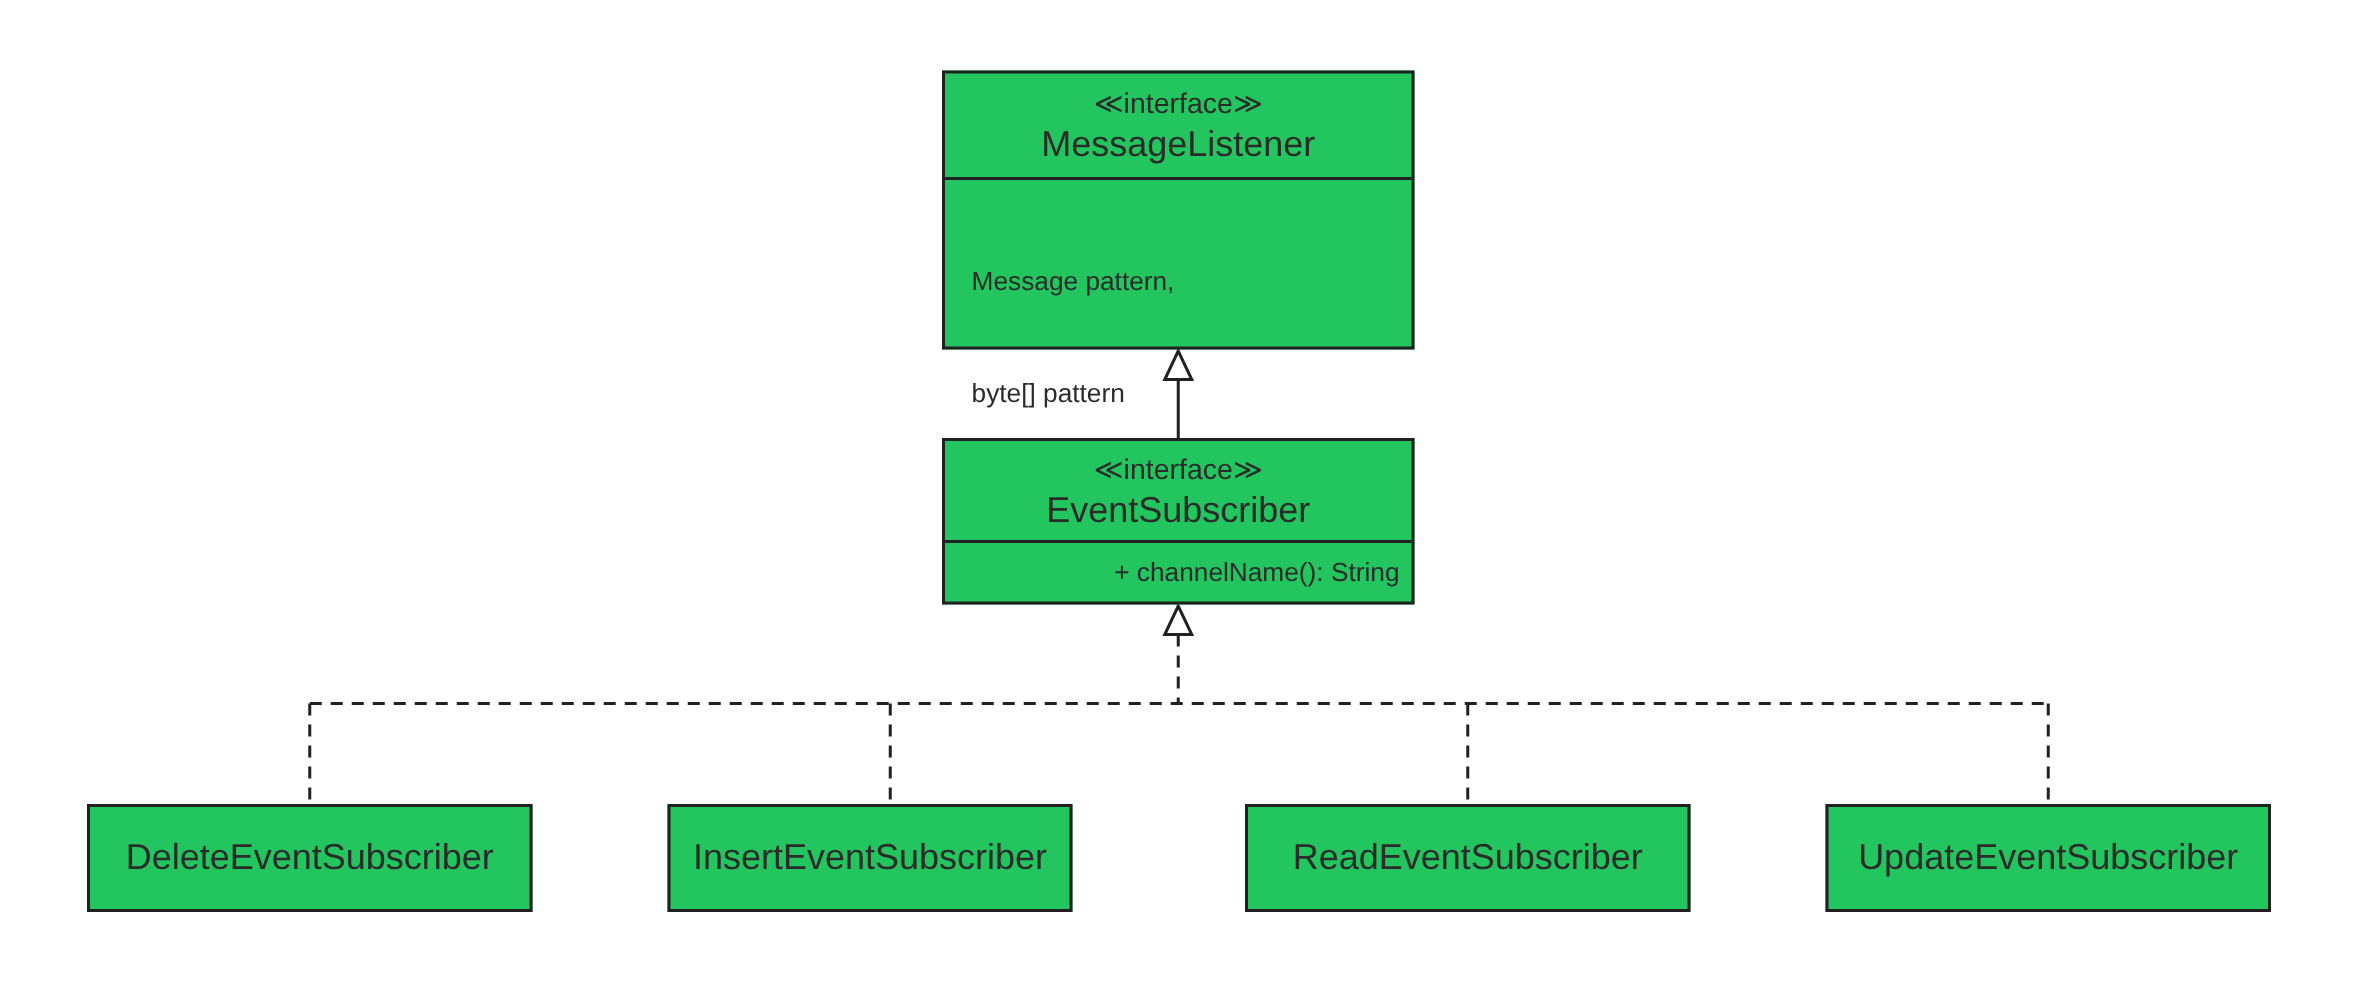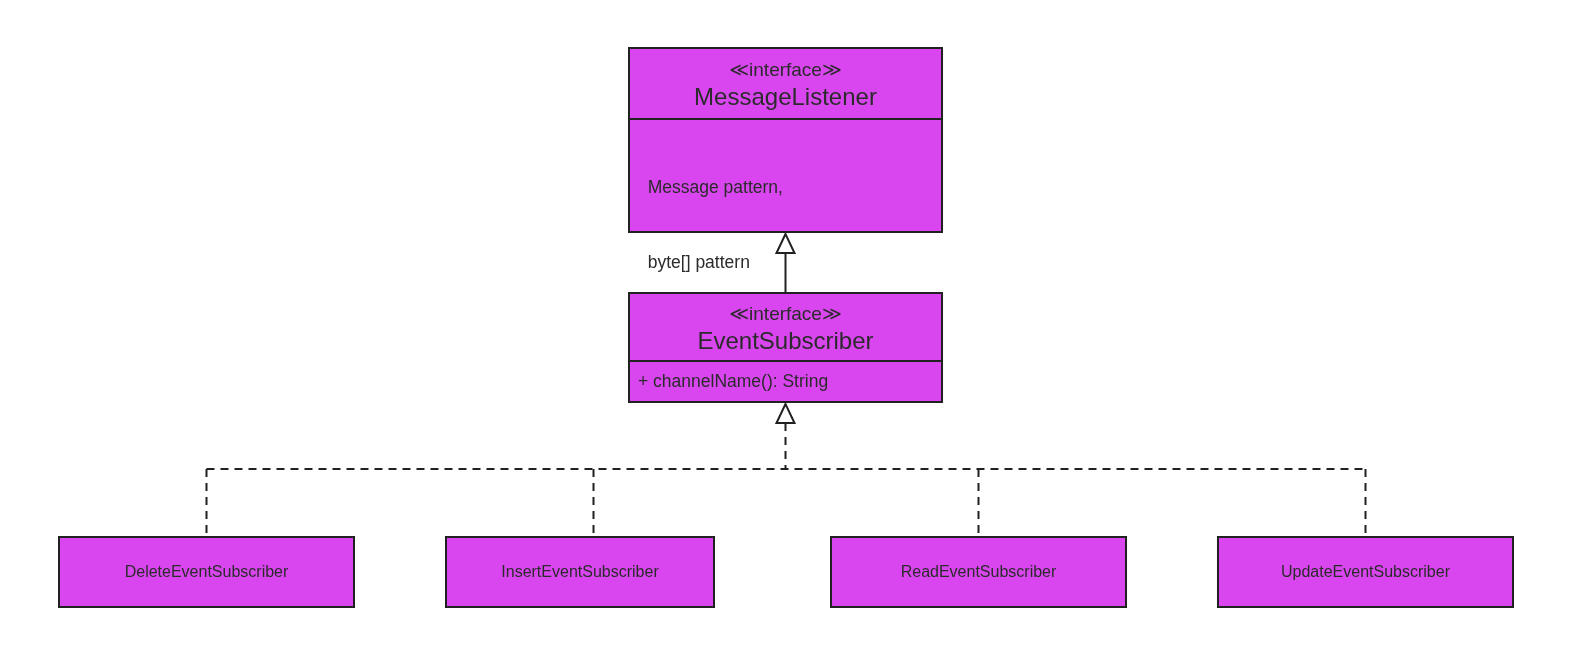--- a/index.html
+++ b/index.html
@@ -13,21 +13,21 @@
     overflow: hidden;
   }
   .connectors {
     position: absolute;
     left: 0; top: 0;
     width: 1571px; height: 663px;
     pointer-events: none;
   }
   .uml-box {
     position: absolute;
-    background: #d946ef;
+    background: #22c55e;
     border: 2px solid #212121;
     box-sizing: border-box;
   }
   .uml-header {
     display: flex;
     flex-direction: column;
     justify-content: center;
     align-items: center;
     text-align: center;
     border-bottom: 2px solid #212121;
@@ -38,26 +38,27 @@
     font-size: 17.5px;
     line-height: 25px;
     padding: 5px 8px 0 8px;
     white-space: pre;
     text-align: left;
   }
   .uml-body.single {
     display: flex;
     align-items: center;
     padding: 0 8px;
+    justify-content: flex-end;
   }
   .leaf-box {
     display: flex;
     align-items: center;
     justify-content: center;
-    font-size: 16px;
+    font-size: 24px;
   }
   
   #box-message-listener { left: 628px; top: 47px;  width: 315px; height: 186px; }
   #box-message-listener .uml-header { height: 69px; }
   #box-event-subscriber { left: 628px; top: 292px; width: 315px; height: 111px; }
   #box-event-subscriber .uml-header { height: 66px; }
   #box-event-subscriber .uml-body { height: 39px; }
   #leaf-delete { left: 58px;   top: 536px; width: 297px; height: 72px; }
   #leaf-insert { left: 445px;  top: 536px; width: 270px; height: 72px; }
   #leaf-read   { left: 830px;  top: 536px; width: 297px; height: 72px; }

